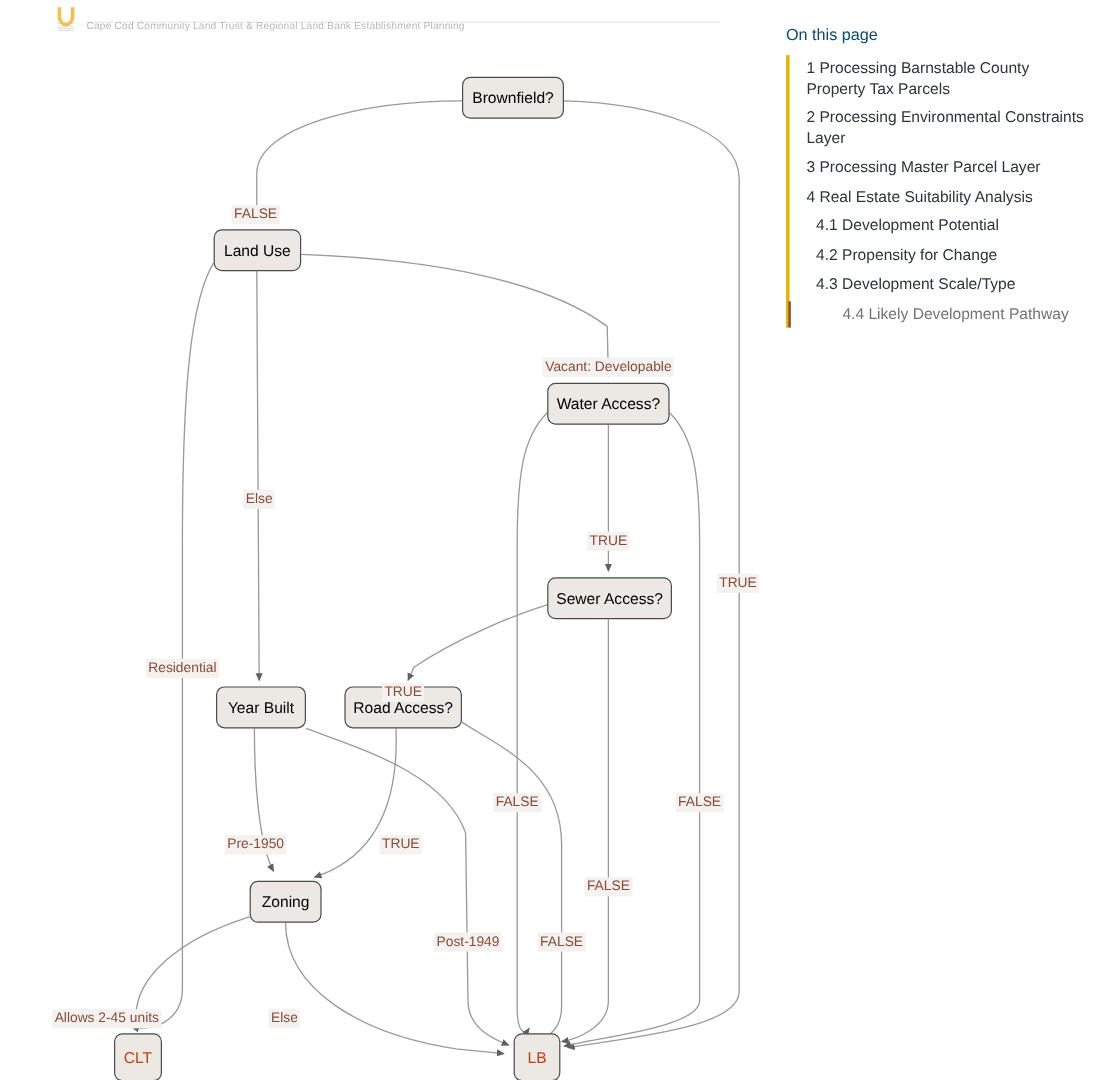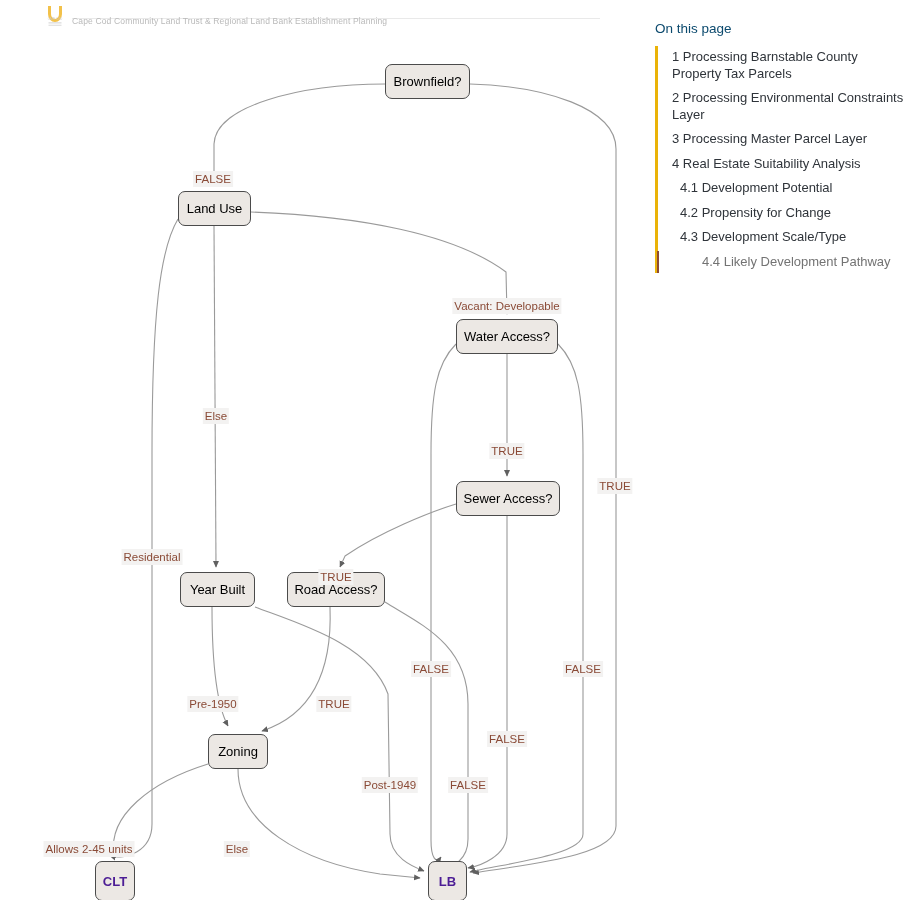--- a/index.html
+++ b/index.html
@@ -59,21 +59,21 @@
     background: #ece8e4;
     border: 1.1px solid #4b4b4b;
     border-radius: 7px;
     color: #000000;
     font-size: 13px;
     display: flex; align-items: center; justify-content: center;
     white-space: nowrap;
     cursor: pointer;
     box-shadow: 0 0 0 0 rgba(0,0,0,0);
   }
-  .node.terminal { font-weight: bold; color: #4c1d95; }
+  .node.terminal { font-weight: normal; color: #c2410c; }
 
   .elabel {
     position: absolute;
     background: #f3f2f1;
     color: #8a4a36;
     font-size: 11.5px;
     line-height: 14px;
     padding: 1px 2px;
     white-space: nowrap;
     transform: translate(-50%, -50%);

